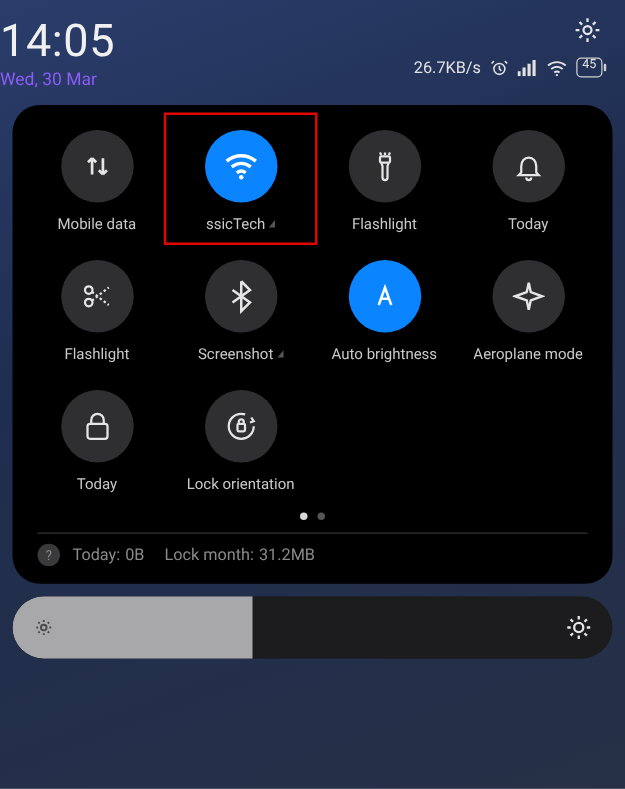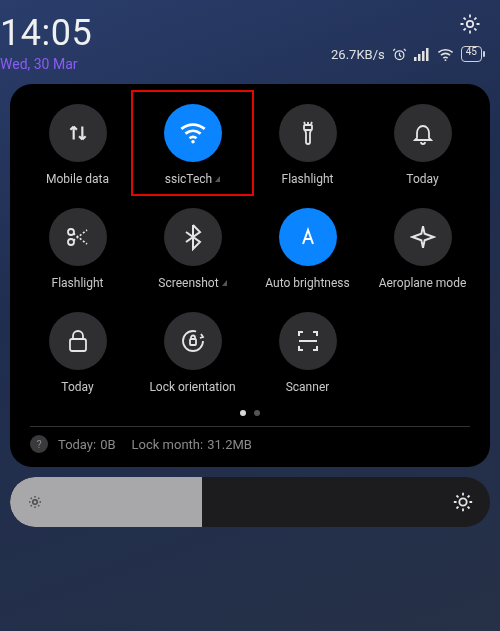--- a/index.html
+++ b/index.html
@@ -235,28 +235,20 @@
         <svg width="26" height="26" viewBox="0 0 26 26" fill="none" stroke="#e5e5e5" stroke-width="1.8">
             <circle cx="13" cy="13" r="10" stroke-dasharray="50 14"></circle>
             <path d="M21 6l2 3-3 1"></path>
             <rect x="10" y="11" width="6" height="6" rx="1"></rect>
             <path d="M11 11v-1.5a2 2 0 0 1 4 0V11"></path>
           </svg>
       </div>
       <div class="tile-label">Lock orientation</div>
     </div>
 
-    <div class="tile">
-      <div class="tile-circle">
-        <svg width="26" height="26" viewBox="0 0 26 26" fill="none" stroke="#e5e5e5" stroke-width="2">
-            <path d="M4 8V4h4M22 8V4h-4M4 18v4h4M22 18v4h-4M4 13h18"></path>
-          </svg>
-      </div>
-      <div class="tile-label">Scanner</div>
-    </div>
 
   </div>
 
   <div class="dots">
     <div class="dot active"></div>
     <div class="dot"></div>
   </div>
 
   <div class="divider"></div>
 

